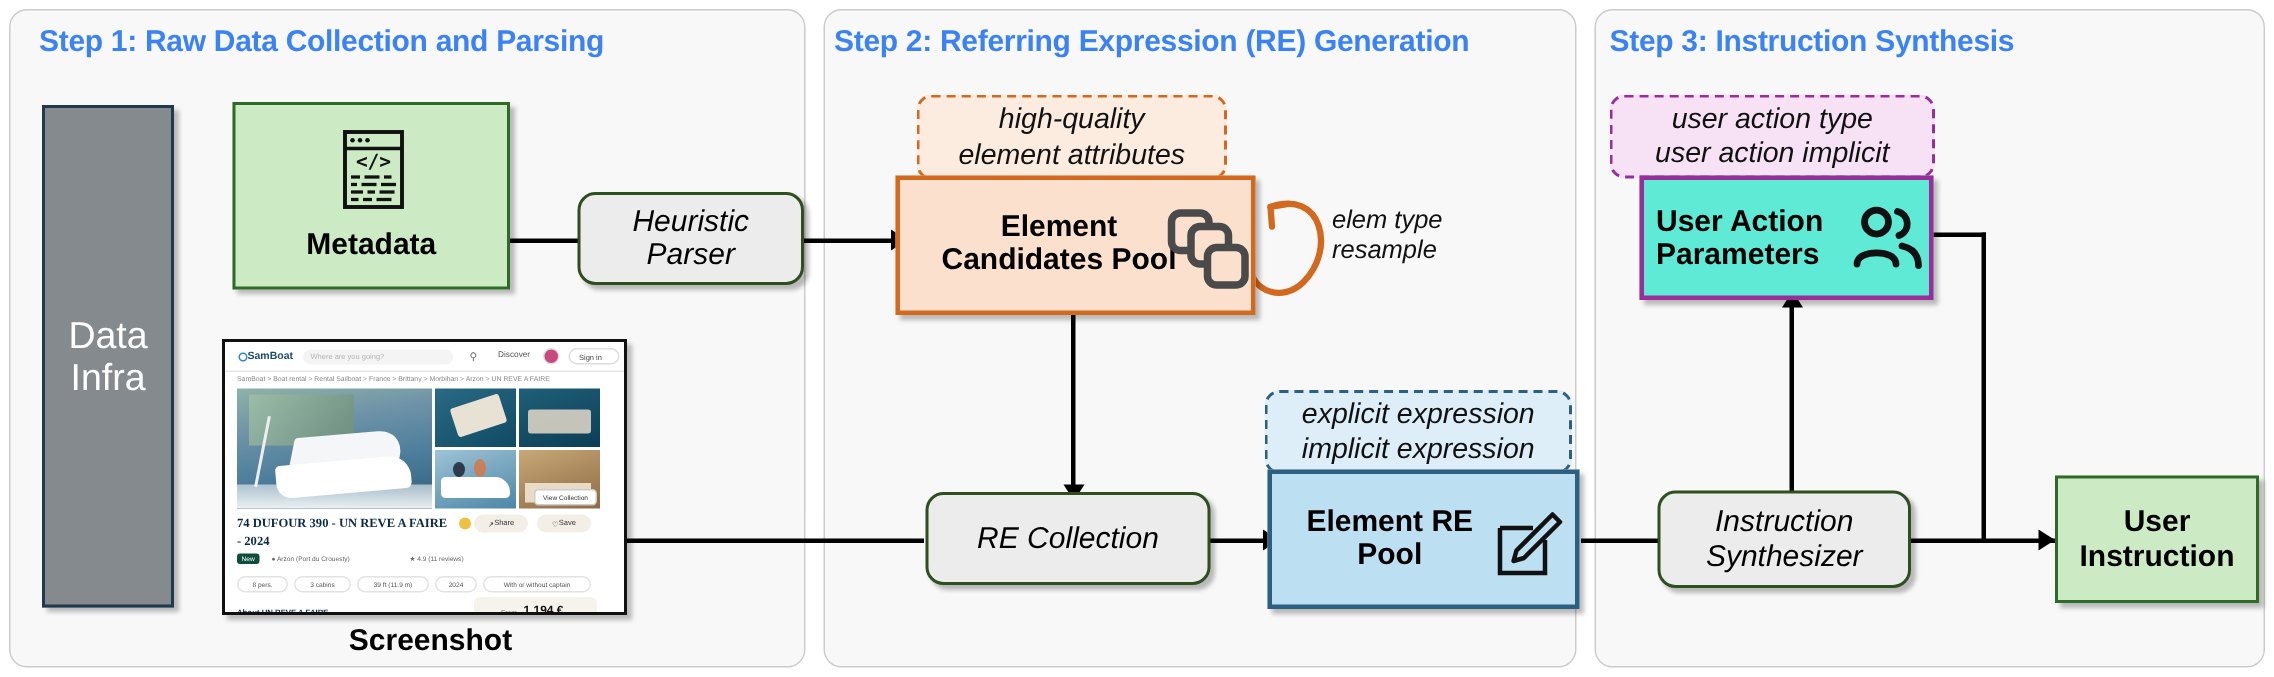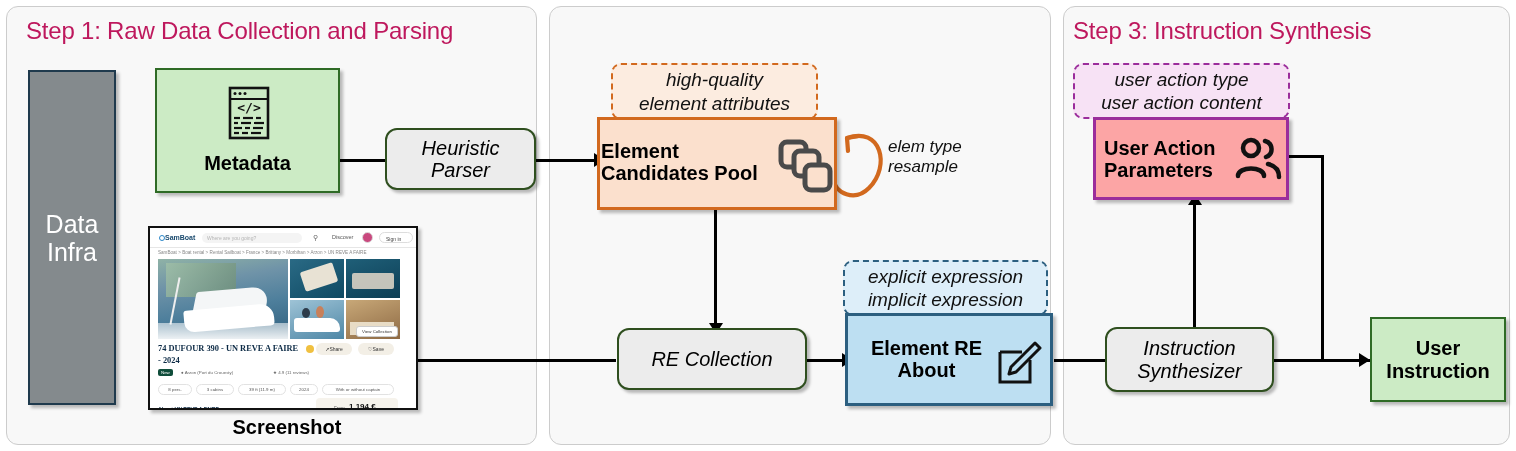--- a/index.html
+++ b/index.html
@@ -14,23 +14,23 @@
   
   .panel{
     position:absolute;
     background:#f8f8f8;
     border:1.5px solid #cccccc;
     border-radius:12px;
     box-sizing:border-box;
   }
   .panel-title{
     position:absolute;
-    font-size:24px;
-    font-weight:normal;
-    color:#be185d;
+    font-size:20px;
+    font-weight:bold;
+    color:#3b82f6;
     white-space:nowrap;
     letter-spacing:-0.2px;
   }
 
   
   .node{
     position:absolute;
     box-sizing:border-box;
     display:flex;
     align-items:center;
@@ -54,21 +54,21 @@
   }
   .n-orange{
     background:#fbe0cd;border:3px solid #d2691e;color:#000000;
     font-size:20px;font-weight:bold;
   }
   .n-blue{
     background:#bddff2;border:3px solid #2c5f80;color:#000000;
     font-size:20px;font-weight:bold;
   }
   .n-purple{
-    background:#fca5a5;border:3px solid #9b2d9b;color:#000000;
+    background:#5eead4;border:3px solid #9b2d9b;color:#000000;
     font-size:20px;font-weight:bold;
   }
   .n-proc{
     background:#ececec;border:2.5px solid #2f4f1f;color:#000000;
     font-size:20px;font-style:italic;font-weight:400;
   }
 
   
   .bubble{
     position:absolute;
@@ -157,20 +157,21 @@
 </head>
 <body>
 
 <div id="stage">
 
   <div class="panel" style="left:6px;top:6px;width:531px;height:439px;"></div>
   <div class="panel" style="left:549px;top:6px;width:502px;height:439px;"></div>
   <div class="panel" style="left:1063px;top:6px;width:447px;height:439px;"></div>
 
   <div class="panel-title" style="left:26px;top:17px;">Step 1: Raw Data Collection and Parsing</div>
+  <div class="panel-title" style="left:556px;top:17px;">Step 2: Referring Expression (RE) Generation</div>
   <div class="panel-title" style="left:1073px;top:17px;">Step 3: Instruction Synthesis</div>
 
   <div class="ln lnh" style="left:339px;top:159px;width:49px;"></div>
 
   <div class="ln lnh" style="left:534px;top:159px;width:61px;"></div>
   <div class="arrow arrow-r" style="left:594px;top:153px;"></div>
 
   <div class="ln lnv" style="left:714px;top:210px;width:2.6px;height:118px;"></div>
   <div class="arrow arrow-d" style="left:709px;top:323px;"></div>
 
@@ -210,21 +211,21 @@
   <div class="bubble b-blue" style="left:843px;top:260px;width:205px;height:56px;">
     <div>
       <div>explicit expression</div>
       <div>implicit expression</div>
     </div>
   </div>
 
   <div class="bubble b-purple" style="left:1073px;top:63px;width:217px;height:56px;">
     <div>
       <div>user action type</div>
-      <div>user action content</div>
+      <div>user action implicit</div>
     </div>
   </div>
 
   <div class="node rect n-gray-tall" style="left:28px;top:70px;width:88px;height:335px;">
     <div class="lbl" style="white-space:pre-line;">Data
 Infra</div>
   </div>
 
   <div class="node rect n-green" style="left:155px;top:68px;width:185px;height:125px;">
     <div style="position:relative;width:100%;height:100%;">
@@ -254,38 +255,38 @@
     </div>
   </div>
 
   <div class="node round n-proc" style="left:385px;top:128px;width:151px;height:62px;">
     <div class="lbl" style="white-space:pre-line;">Heuristic
 Parser</div>
   </div>
 
   <div class="node rect n-orange" style="left:597px;top:117px;width:240px;height:93px;">
     <div style="position:relative;width:100%;height:100%;">
-      <div class="lbl" style="position:absolute;left:1px;top:20px;width:172px;white-space:pre-line;text-align:left;">Element
+      <div class="lbl" style="position:absolute;left:20px;top:20px;width:172px;white-space:pre-line;text-align:center;">Element
 Candidates Pool</div>
       <svg class="icn" style="left:176px;top:17px;width:62px;height:62px;" viewBox="0 0 62 62">
         <rect x="5" y="5" width="25" height="25" rx="6" fill="none" stroke="#4a4a4a" stroke-width="5"></rect>
         <rect x="18" y="14" width="25" height="25" rx="6" fill="#fbe0cd" stroke="#4a4a4a" stroke-width="5"></rect>
         <rect x="29" y="28" width="25" height="25" rx="6" fill="#fbe0cd" stroke="#4a4a4a" stroke-width="5"></rect>
       </svg>
     </div>
   </div>
 
   <div class="node round n-proc" style="left:617px;top:328px;width:190px;height:62px;">
     <div class="lbl">RE Collection</div>
   </div>
 
   <div class="node rect n-blue" style="left:845px;top:313px;width:208px;height:93px;">
     <div style="position:relative;width:100%;height:100%;">
       <div class="lbl" style="position:absolute;left:6px;top:21px;width:145px;white-space:pre-line;text-align:center;">Element RE
-About</div>
+Pool</div>
       <svg class="icn" style="left:146px;top:22px;width:50px;height:50px;" viewBox="0 0 50 50">
         <path d="M6 14 L6 44 L36 44 L36 22" fill="none" stroke="#111" stroke-width="3"></path>
         <path d="M6 14 L28 14" fill="none" stroke="#111" stroke-width="3"></path>
         <path d="M41 5 L46 10 L22 34 L15 36 L17 29 Z" fill="none" stroke="#111" stroke-width="3" stroke-linejoin="round"></path>
       </svg>
     </div>
   </div>
 
   <div class="node rect n-purple" style="left:1093px;top:117px;width:196px;height:83px;">
     <div style="position:relative;width:100%;height:100%;">

